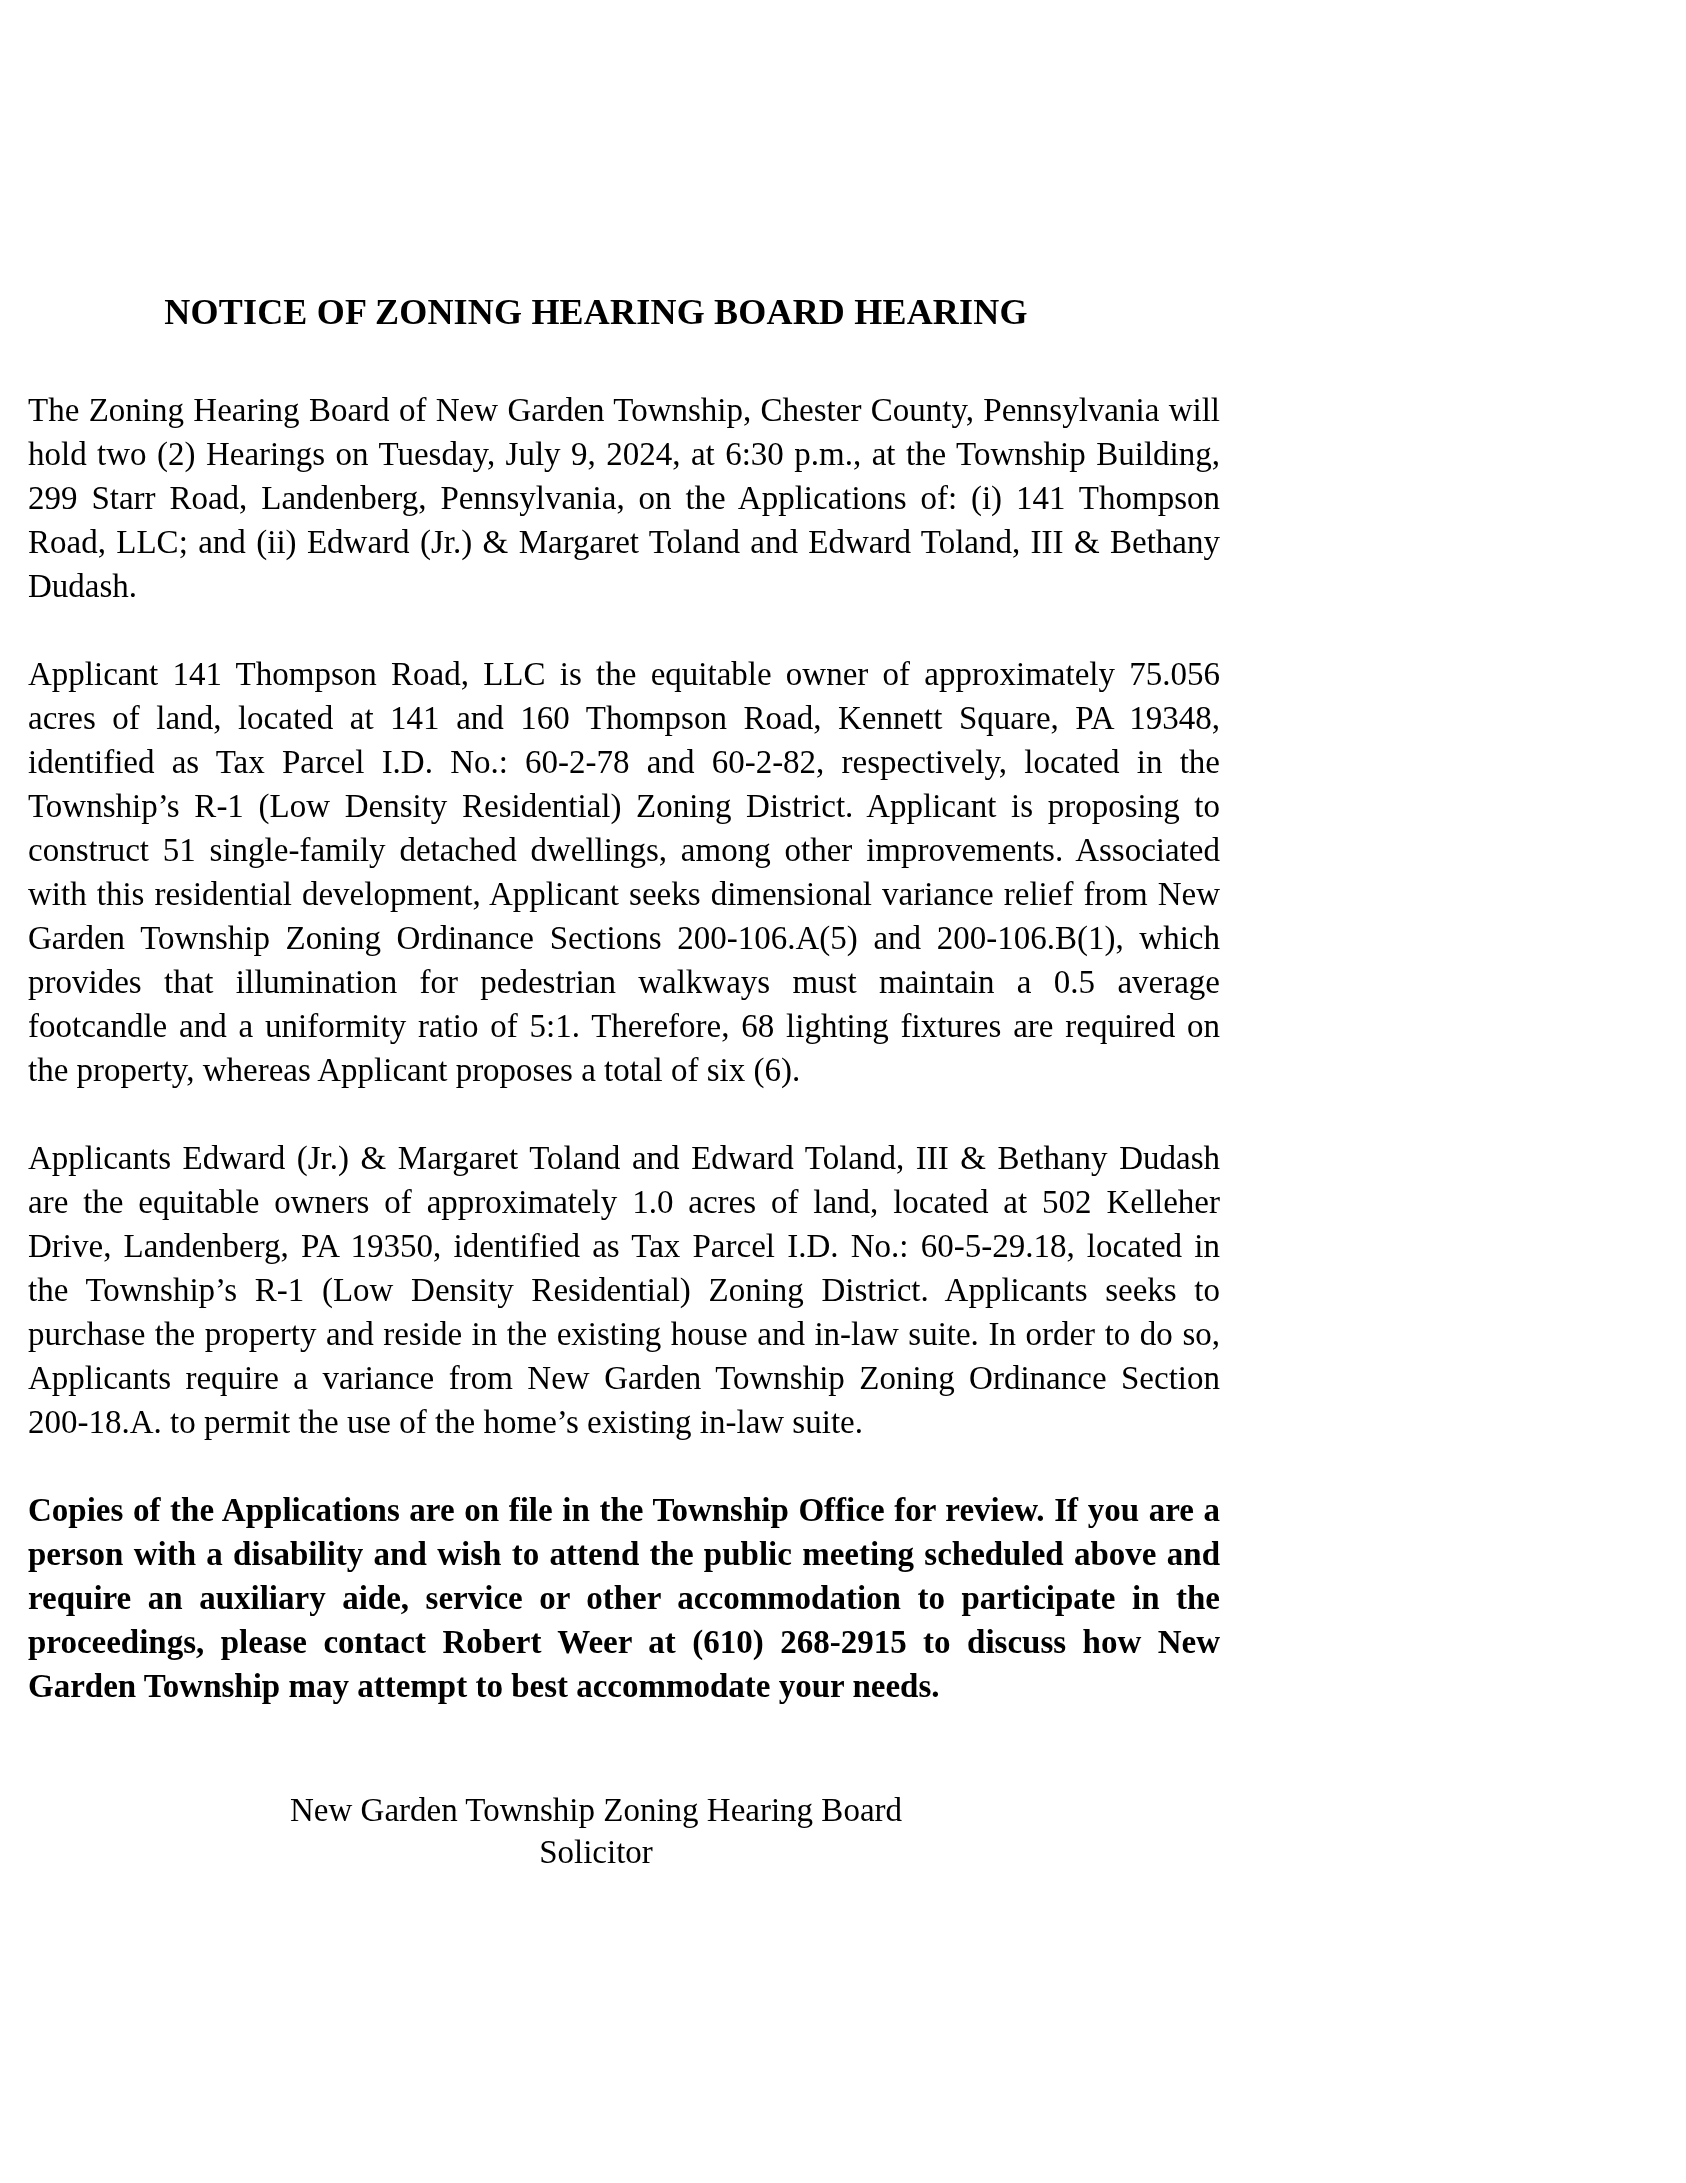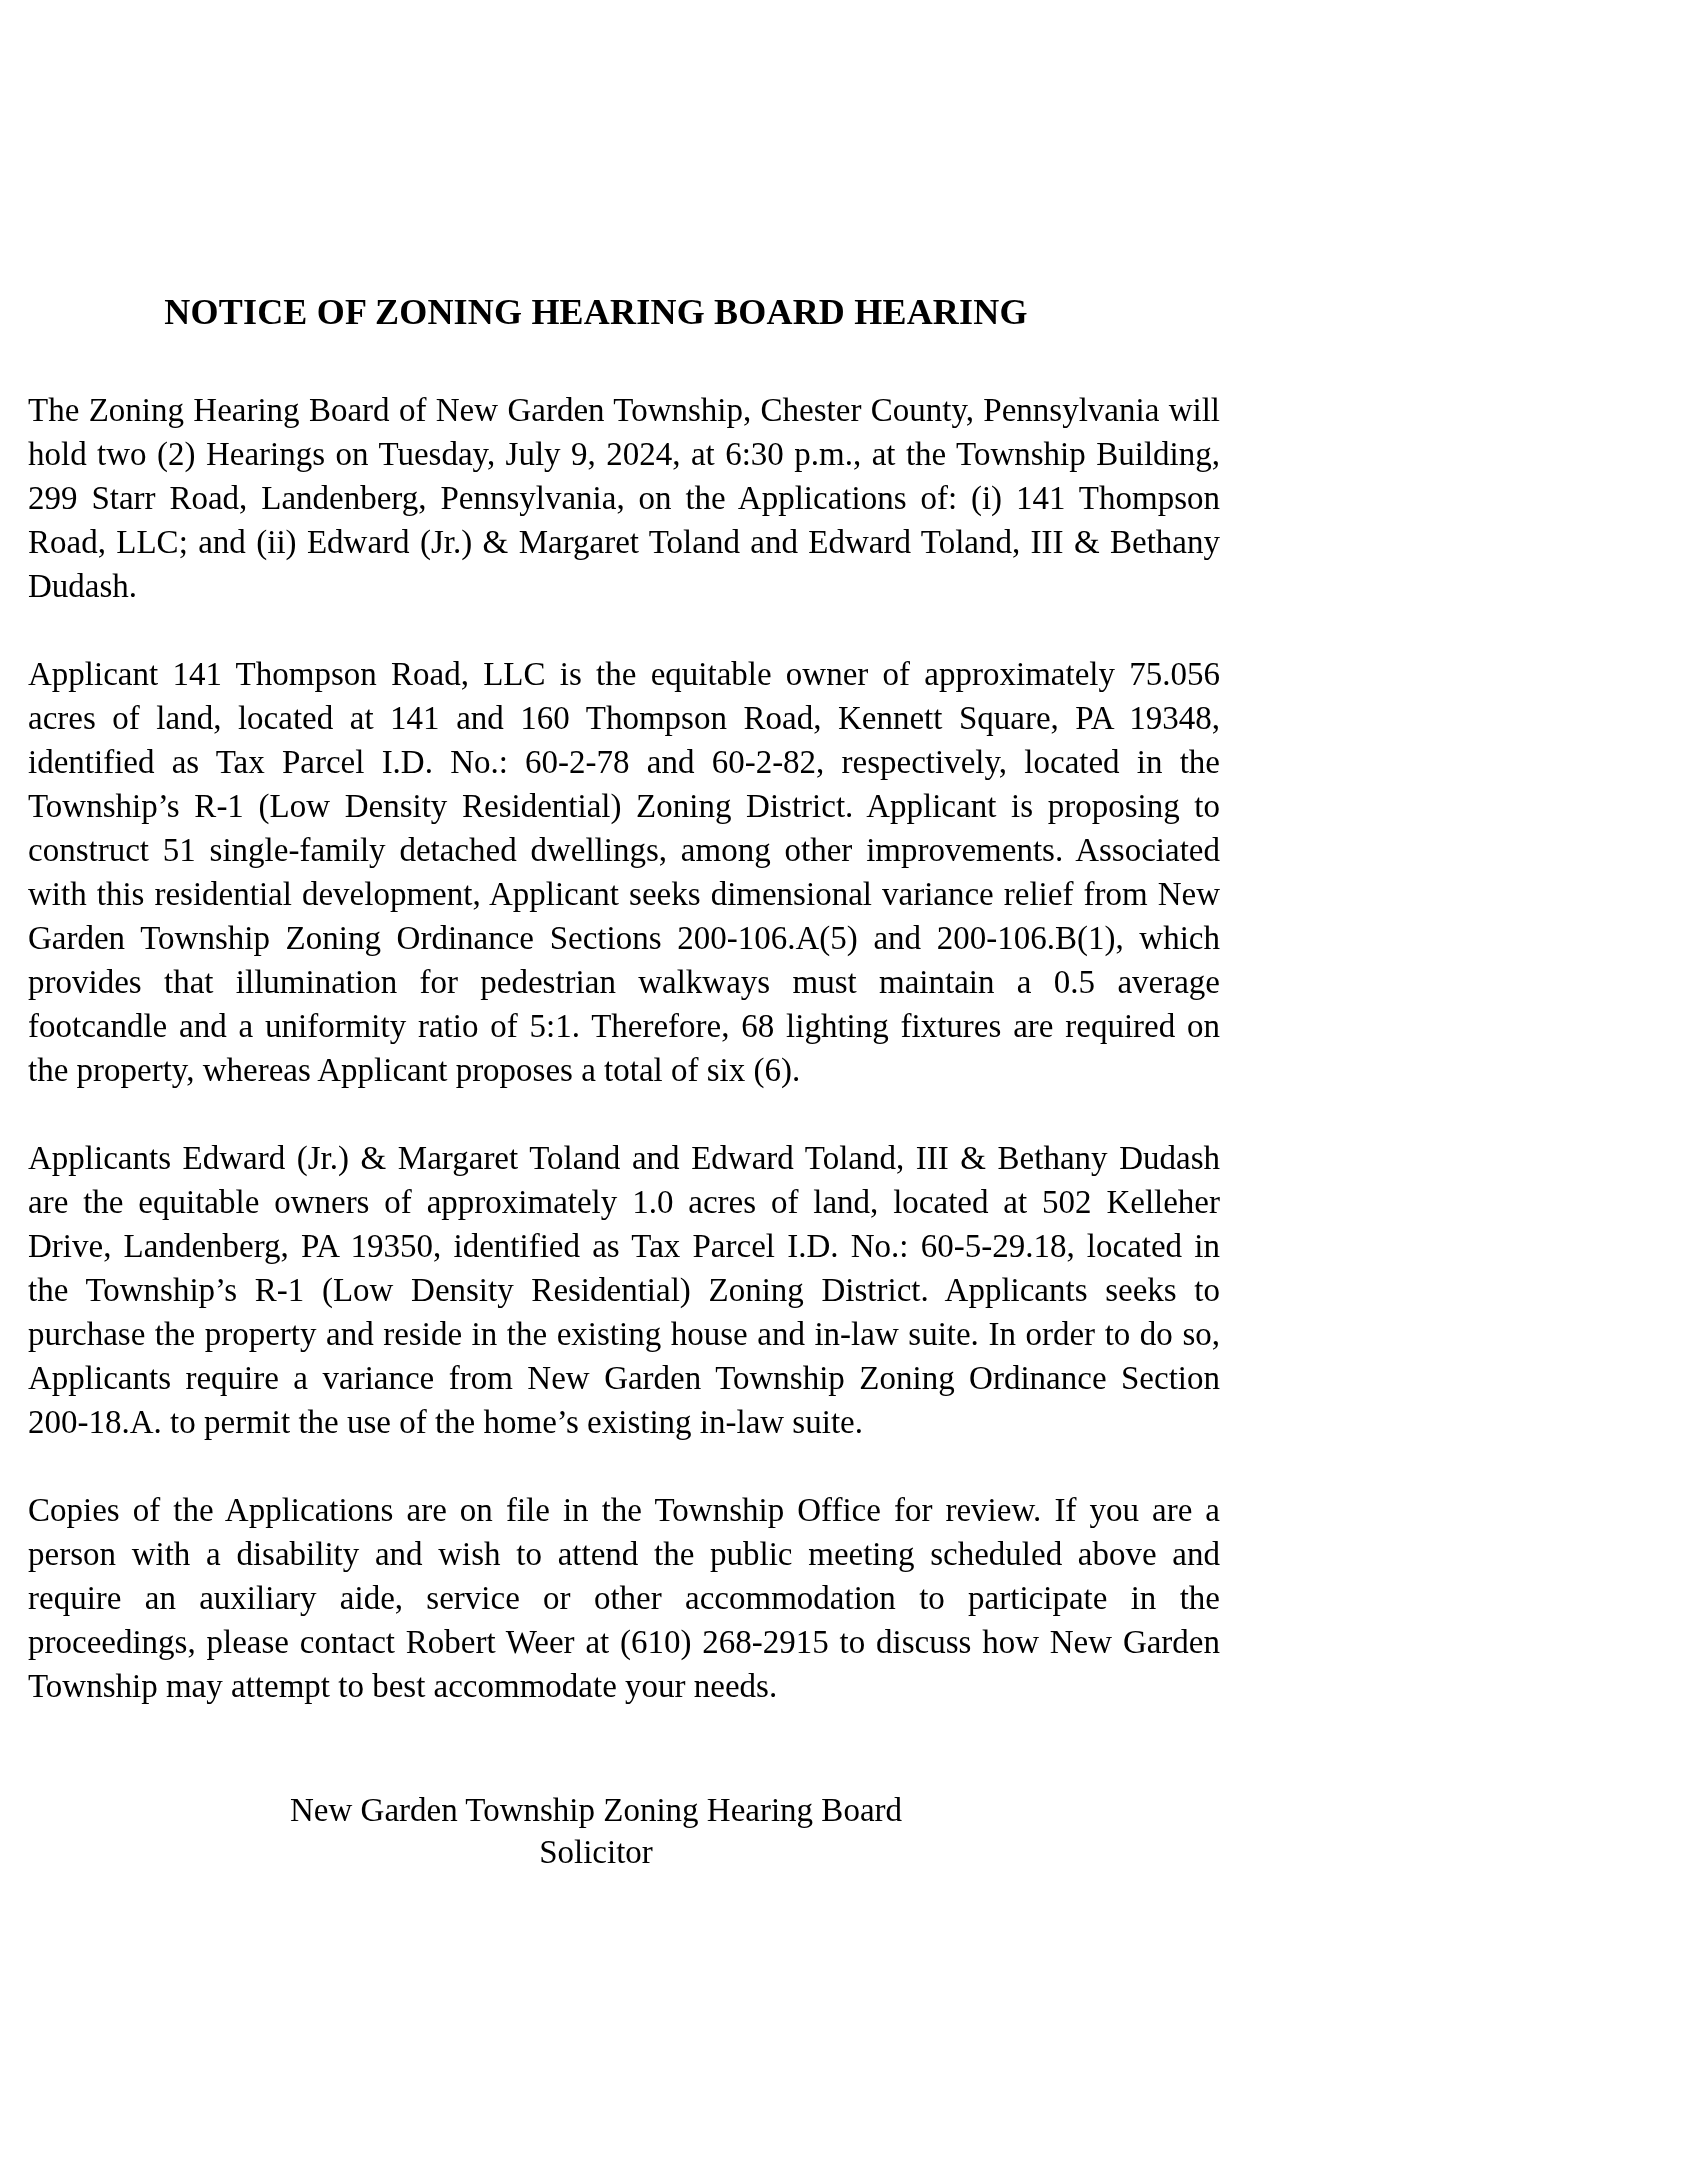--- a/index.html
+++ b/index.html
@@ -50,20 +50,21 @@
     line-height: 44px;
     text-align: justify;
     text-justify: inter-word;
     margin: 0 0 44px 0;
     padding: 0;
     hyphens: none;
     -webkit-hyphens: none;
   }
   p.para:last-child {
     margin-bottom: 0;
+    font-weight: bold;
   }
   .signature {
     position: absolute;
     top: 1789px;
     left: 0;
     width: 1192px;
     text-align: center;
   }
   .signature .sig-line {
     font-size: 33px;

